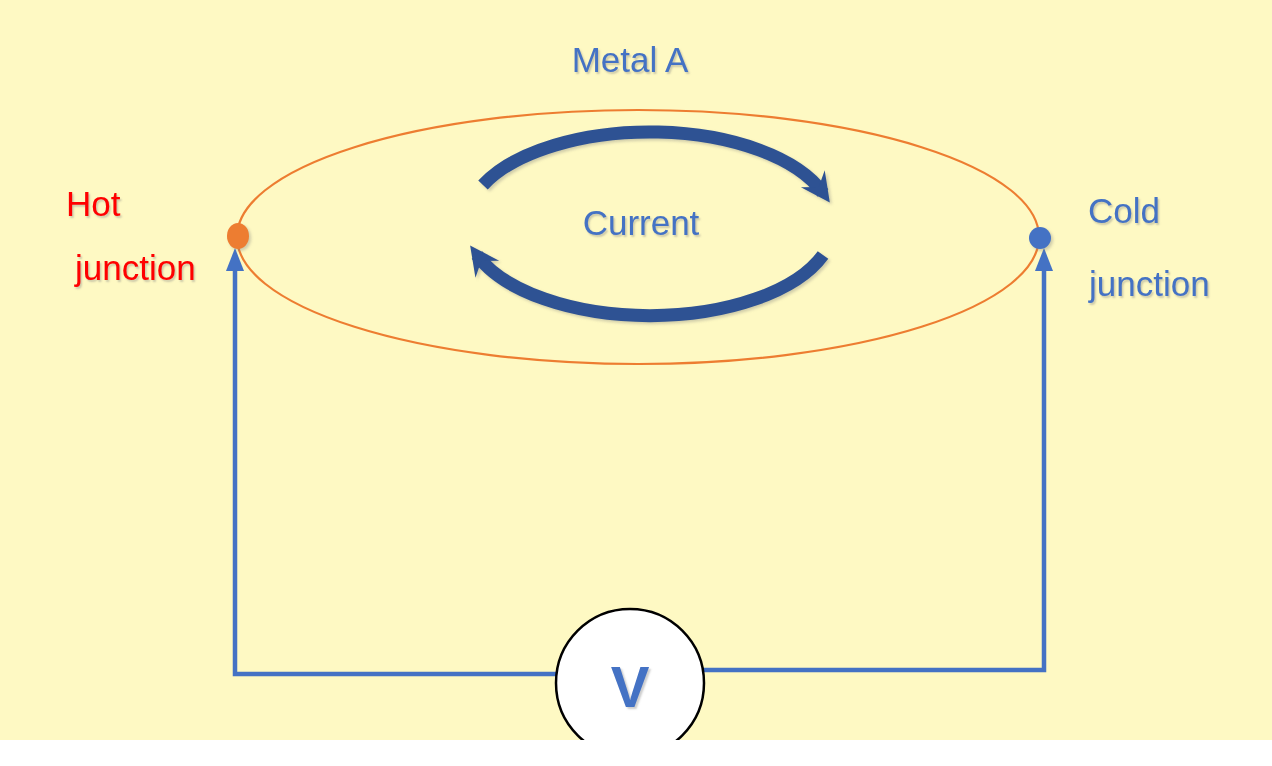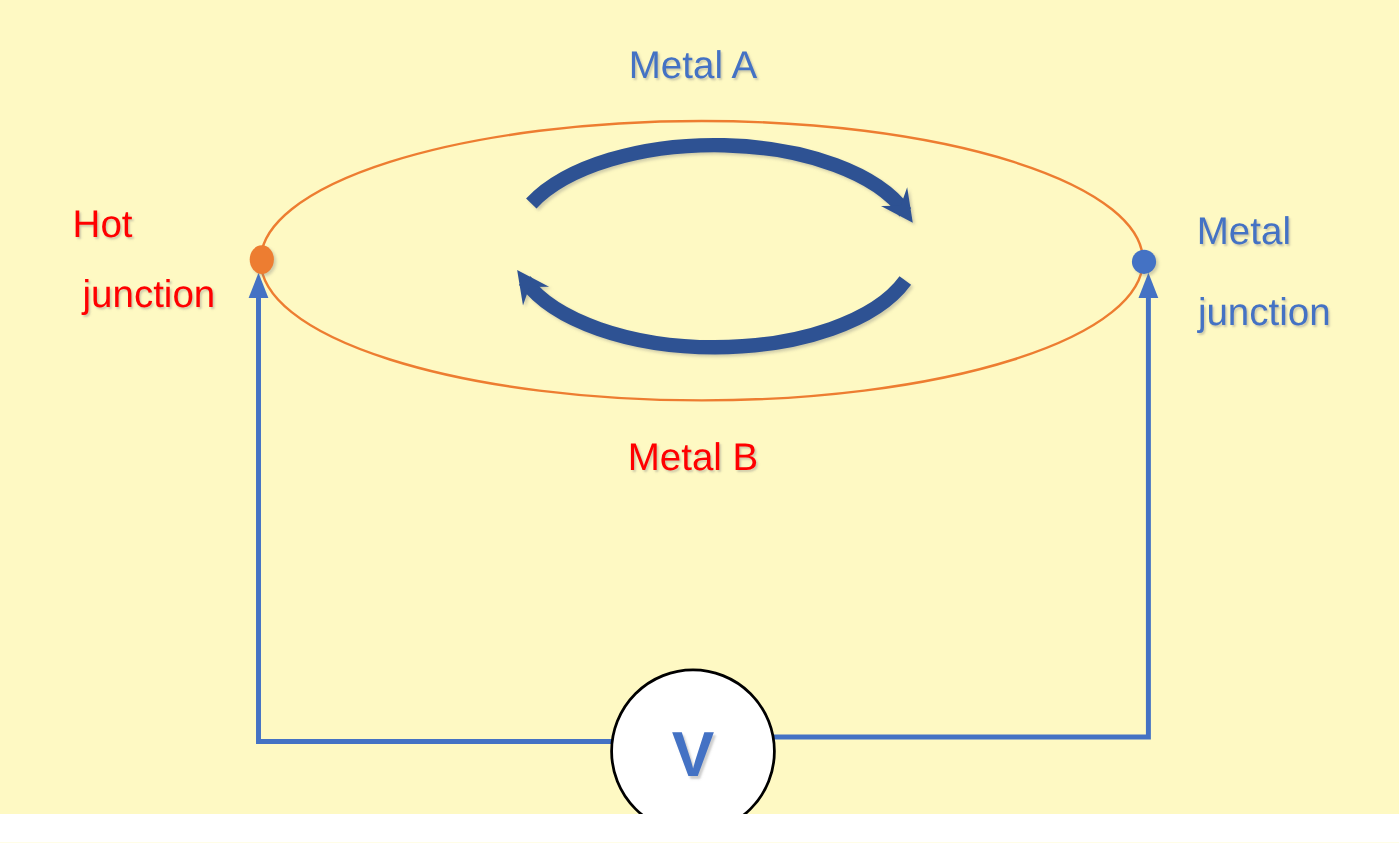--- a/index.html
+++ b/index.html
@@ -62,24 +62,24 @@
     <polygon points="1044,248 1035,271 1053,271" fill="#4472C4"></polygon>
 
     <circle cx="630" cy="683" r="74" fill="#ffffff" stroke-width="2.5" stroke="#000000"></circle>
 
     <ellipse class="shadowed" cx="238" cy="236" rx="11" ry="13" fill="#ED7D31"></ellipse>
     <circle class="shadowed" cx="1040" cy="238" r="11" fill="#4472C4"></circle>
   </svg>
 
   <div class="label blue-text centered" style="left:630px; top:41px;">Metal A</div>
 
+  <div class="label blue-text centered" style="left:641px; top:204px;">Current</div>
 
-  <div class="label red-text centered" style="left:630px; top:397px;">Metal B</div>
 
   <div class="label red-text" style="left:66px; top:185px;">Hot</div>
   <div class="label red-text" style="left:75px; top:249px;">junction</div>
 
-  <div class="label blue-text" style="left:1088px; top:192px;">Metal</div>
+  <div class="label blue-text" style="left:1088px; top:192px;">Cold</div>
   <div class="label blue-text" style="left:1089px; top:265px;">junction</div>
 
   <div class="vm-label">V</div>
 
 </div>
 
 </body></html>

